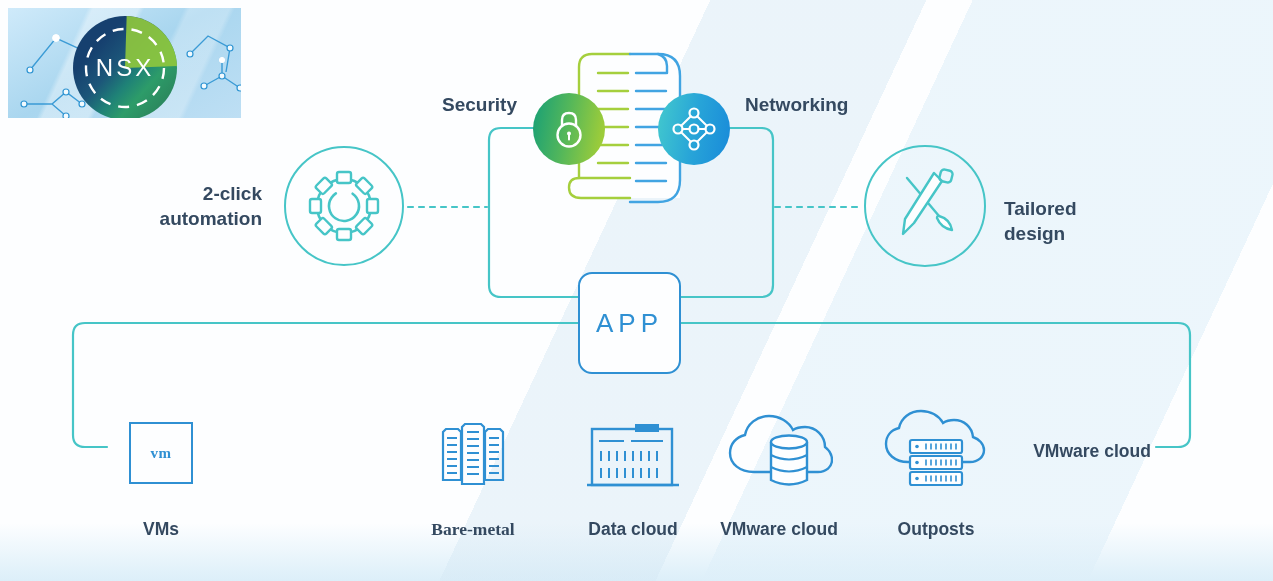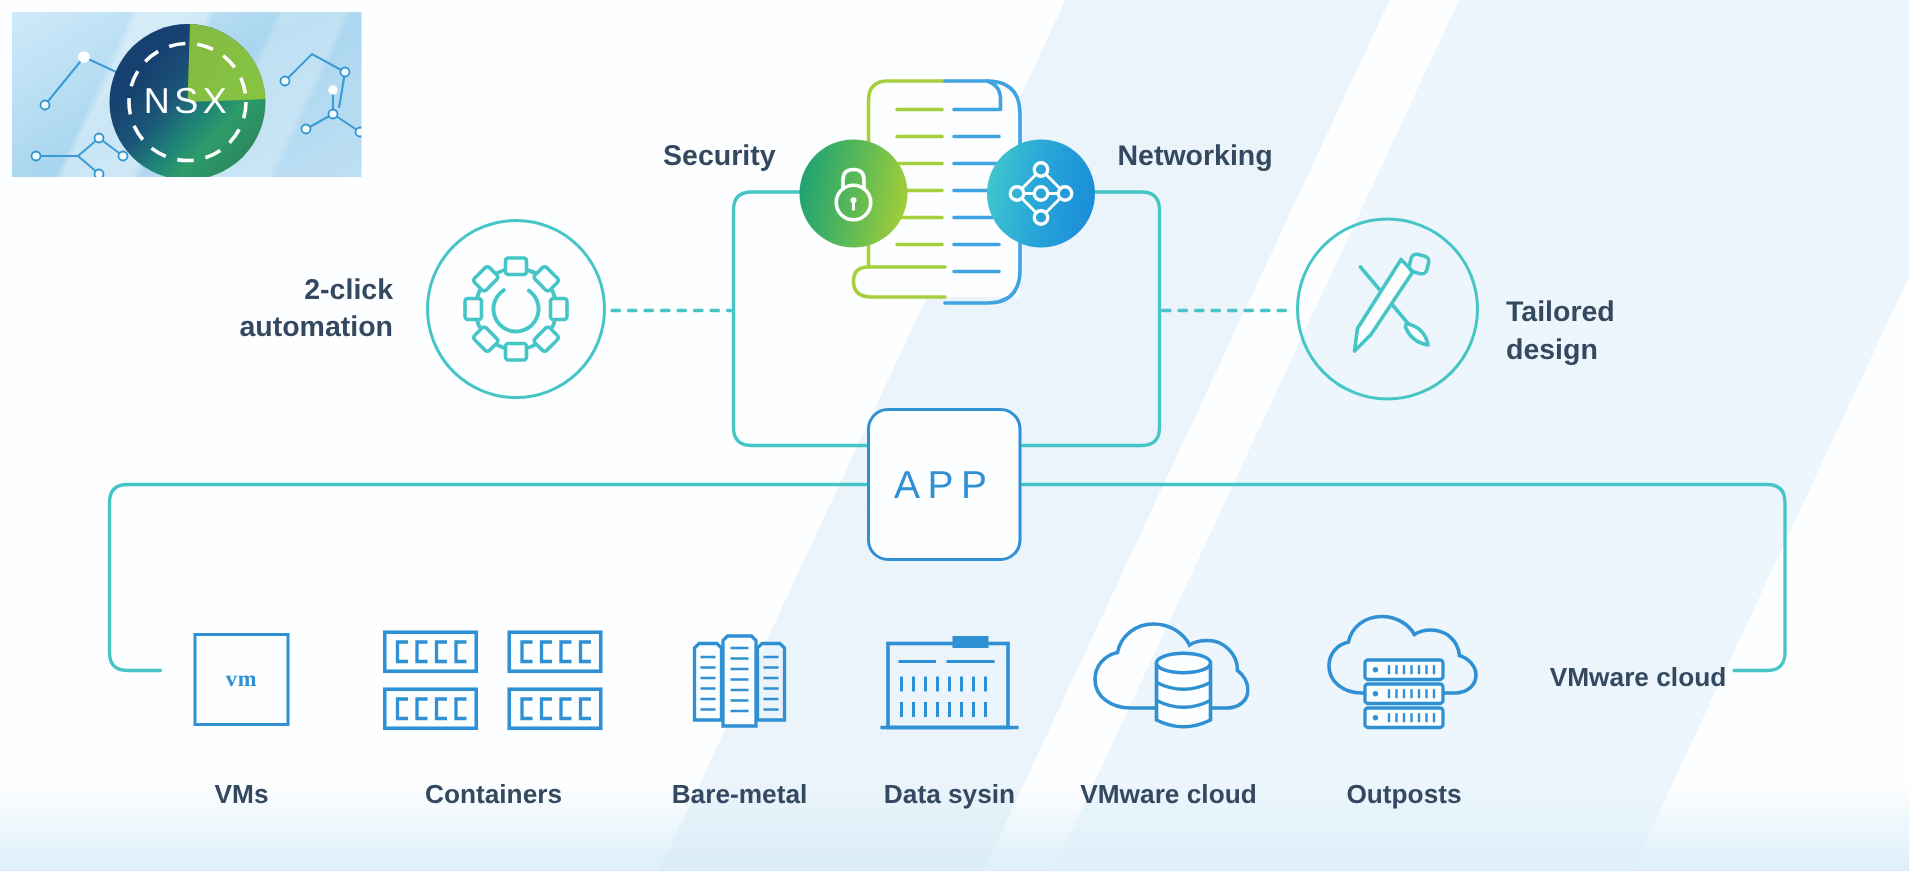--- a/index.html
+++ b/index.html
@@ -206,41 +206,22 @@
 
   <div class="abs infra-item" style="left:76px;">
     <div class="icon-wrap">
       <div class="vm-box">
         <span>vm</span>
       </div>
     </div>
     <div class="infra-label">VMs</div>
   </div>
 
-  <div class="abs infra-item" style="left:244px;">
-    <div class="icon-wrap">
-      <svg width="148" height="68" viewBox="0 0 148 68">
-        <g stroke="#2f90d3" stroke-width="2.4" fill="none">
-          <rect x="1.5" y="1.5" width="61" height="26"></rect>
-          <rect x="84.5" y="1.5" width="61" height="26"></rect>
-          <rect x="1.5" y="39.5" width="61" height="26"></rect>
-          <rect x="84.5" y="39.5" width="61" height="26"></rect>
-        </g>
-        <g stroke="#2f90d3" stroke-width="2.2" fill="none">
-          <path d="M17 8h-7v13h7 M30 8h-7v13h7 M43 8h-7v13h7 M56 8h-7v13h7"></path>
-          <path d="M100 8h-7v13h7 M113 8h-7v13h7 M126 8h-7v13h7 M139 8h-7v13h7"></path>
-          <path d="M17 46h-7v13h7 M30 46h-7v13h7 M43 46h-7v13h7 M56 46h-7v13h7"></path>
-          <path d="M100 46h-7v13h7 M113 46h-7v13h7 M126 46h-7v13h7 M139 46h-7v13h7"></path>
-        </g>
-      </svg>
-    </div>
-    <div class="infra-label">Containers</div>
-  </div>
-
-  <div class="abs infra-item" style="left:408px;">
+
+  <div class="abs infra-item" style="left:388px;font-family:Liberation Serif, serif;">
     <div class="icon-wrap">
       <svg width="78" height="66" viewBox="0 0 78 66">
         <g stroke="#2f90d3" stroke-width="2.2" fill="none">
           <path d="M9 58 V10 L12 7 H24 L27 10 V58 Z"></path>
           <path d="M51 58 V10 L54 7 H66 L69 10 V58 Z"></path>
           <path d="M13 16 H23 M13 23 H23 M13 30 H23 M13 37 H23 M13 44 H23 M13 51 H23" stroke-width="1.8"></path>
           <path d="M55 16 H65 M55 23 H65 M55 30 H65 M55 37 H65 M55 44 H65 M55 51 H65" stroke-width="1.8"></path>
         </g>
         <path d="M28 62 V5 L31 2 H47 L50 5 V62 Z" stroke="#2f90d3" stroke-width="2.2" fill="#fdfeff"></path>
         <path d="M33 10 H45 M33 17 H45 M33 24 H45 M33 31 H45 M33 38 H45 M33 45 H45 M33 52 H45" stroke="#2f90d3" stroke-width="1.8"></path>
@@ -253,21 +234,21 @@
     <div class="icon-wrap">
       <svg width="94" height="66" viewBox="0 0 94 66">
         <rect x="6" y="7" width="80" height="56" stroke="#2f90d3" stroke-width="2.4" fill="none"></rect>
         <rect x="49" y="2" width="24" height="8" fill="#2f90d3"></rect>
         <path d="M13 19 H38 M45 19 H77" stroke="#2f90d3" stroke-width="2"></path>
         <path d="M15 29 V39 M23 29 V39 M31 29 V39 M39 29 V39 M47 29 V39 M55 29 V39 M63 29 V39 M71 29 V39" stroke="#2f90d3" stroke-width="2"></path>
         <path d="M15 46 V56 M23 46 V56 M31 46 V56 M39 46 V56 M47 46 V56 M55 46 V56 M63 46 V56 M71 46 V56" stroke="#2f90d3" stroke-width="2"></path>
         <path d="M1 63 H93" stroke="#2f90d3" stroke-width="2.4"></path>
       </svg>
     </div>
-    <div class="infra-label">Data sysin</div>
+    <div class="infra-label">Data cloud</div>
   </div>
 
   <div class="abs infra-item" style="left:694px;">
     <div class="icon-wrap">
       <svg width="108" height="76" viewBox="0 0 108 76">
         <path d="M29 60 C15 60 5 52 5 41 C5 32 11 25 20 23 C22 12 32 4 44 4 C55 4 64 10 68 18 C71 16 76 15 80 15 C91 15 100 24 100 35 C104 38 107 43 107 48 C107 55 101 60 93 60 Z" stroke="#2f90d3" stroke-width="2.4" fill="none"></path>
         <path d="M46 30 V68 Q64 77 82 68 V30 Z" fill="#fdfeff"></path>
         <path d="M46 30 V68 Q64 77 82 68 V30" stroke="#2f90d3" stroke-width="2.4" fill="none"></path>
         <path d="M46 43 Q64 52 82 43 M46 55 Q64 64 82 55" stroke="#2f90d3" stroke-width="2.2" fill="none"></path>
         <ellipse cx="64" cy="30" rx="18" ry="6.5" stroke="#2f90d3" stroke-width="2.4" fill="#fdfeff"></ellipse>

